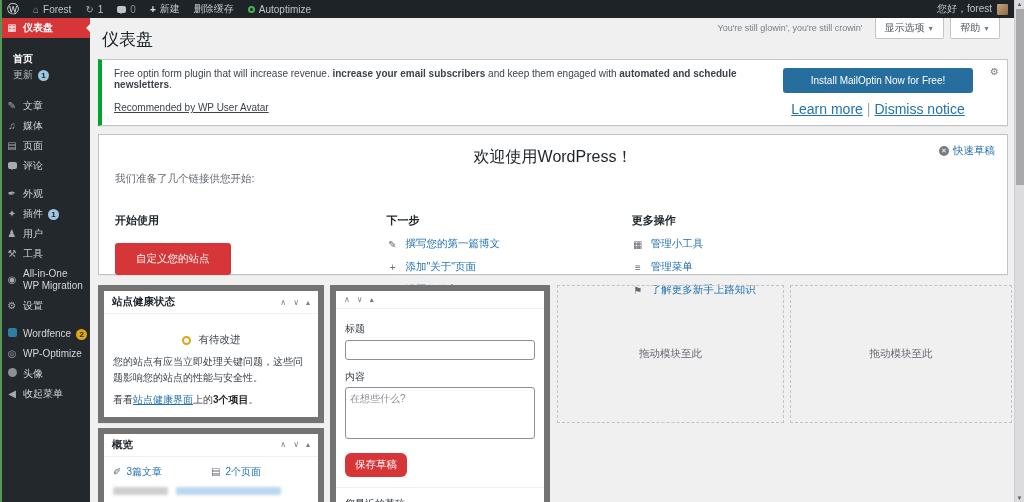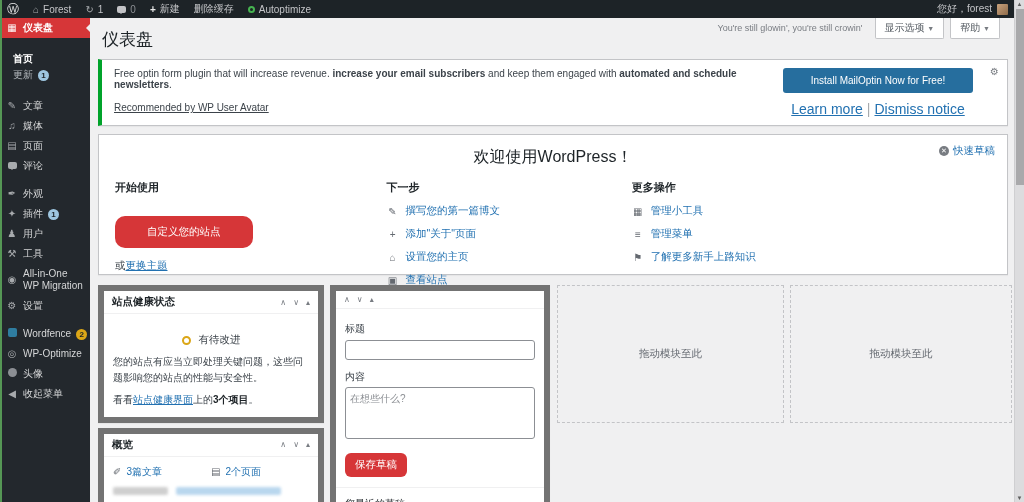--- a/index.html
+++ b/index.html
@@ -71,23 +71,23 @@
   .notice-links .bar { color:#a7aaad; margin:0 4px; }
   .notice-gear { position:absolute; top:6px; right:8px; color:#787c82; font-size:10px; cursor:pointer; }
 
   
   #welcome { margin-top:8px; margin-left:2px; background:#fff; border:1px solid #c3c4c7;
     padding:12px 16px 14px; position:relative; height:141px; box-shadow:0 1px 1px rgba(0,0,0,.04); }
   .w-title { font-size:16px; font-weight:400; color:#1d2327;text-align:center; }
   .w-sub { font-size:10.5px; color:#646970; margin-top:4px; }
   .w-cols { display:flex; margin-top:12px; }
   .w-col1 { width:31%; } .w-col2 { width:28%; } .w-col3 { width:41%; }
-  .w-head { font-size:11px; font-weight:bold; color:#1d2327; }
-  .btn-red { background:#d63638; color:#fff; border:none; border-radius:10px; padding:9px 32px;
-    font-size:10.5px; cursor:pointer; margin-top:21px; }
+  .w-head { font-size:11px; font-weight:bold; color:#1d2327;margin-top:15px; }
+  .btn-red { background:#d63638; color:#fff; border:none; border-radius:3px; padding:9px 21px;
+    font-size:10.5px; cursor:pointer; margin-top:15px; }
   .w-alt { margin-top:11px; font-size:10.5px; color:#3c434a; }
   .w-alt a { color:#2271b1; text-decoration:underline; }
   .w-link { display:flex; align-items:center; gap:7px; margin-top:9px; font-size:10.5px; }
   .w-link .wi { color:#646970; width:12px; text-align:center; font-size:10px; }
   .w-link a { color:#2271b1; }
   .w-link .bubble { color:#646970; }
   #welcome-dismiss { position:absolute; top:9px; right:12px; display:flex; align-items:center; gap:4px;
     color:#2271b1; font-size:10.5px; cursor:pointer; }
   .x-circle { width:10px; height:10px; border-radius:50%; background:#787c82; color:#fff;
     font-size:7px; line-height:10px; text-align:center; display:inline-block; }
@@ -291,20 +291,21 @@
     </div>
     <span class="notice-gear">⚙</span>
   </div>
 
   <div id="welcome">
     <div id="welcome-dismiss">
       <span class="x-circle">✕</span>
       <span>快速草稿</span>
     </div>
     <div class="w-title">欢迎使用WordPress！</div>
+    <div class="w-sub">我们准备了几个链接供您开始:</div>
     <div class="w-cols">
       <div class="w-col1">
         <div class="w-head">开始使用</div>
         <button class="btn-red">自定义您的站点</button>
         <div class="w-alt">
           <span>或</span><a href="#">更换主题</a>
         </div>
       </div>
       <div class="w-col2">
         <div class="w-head">下一步</div>

